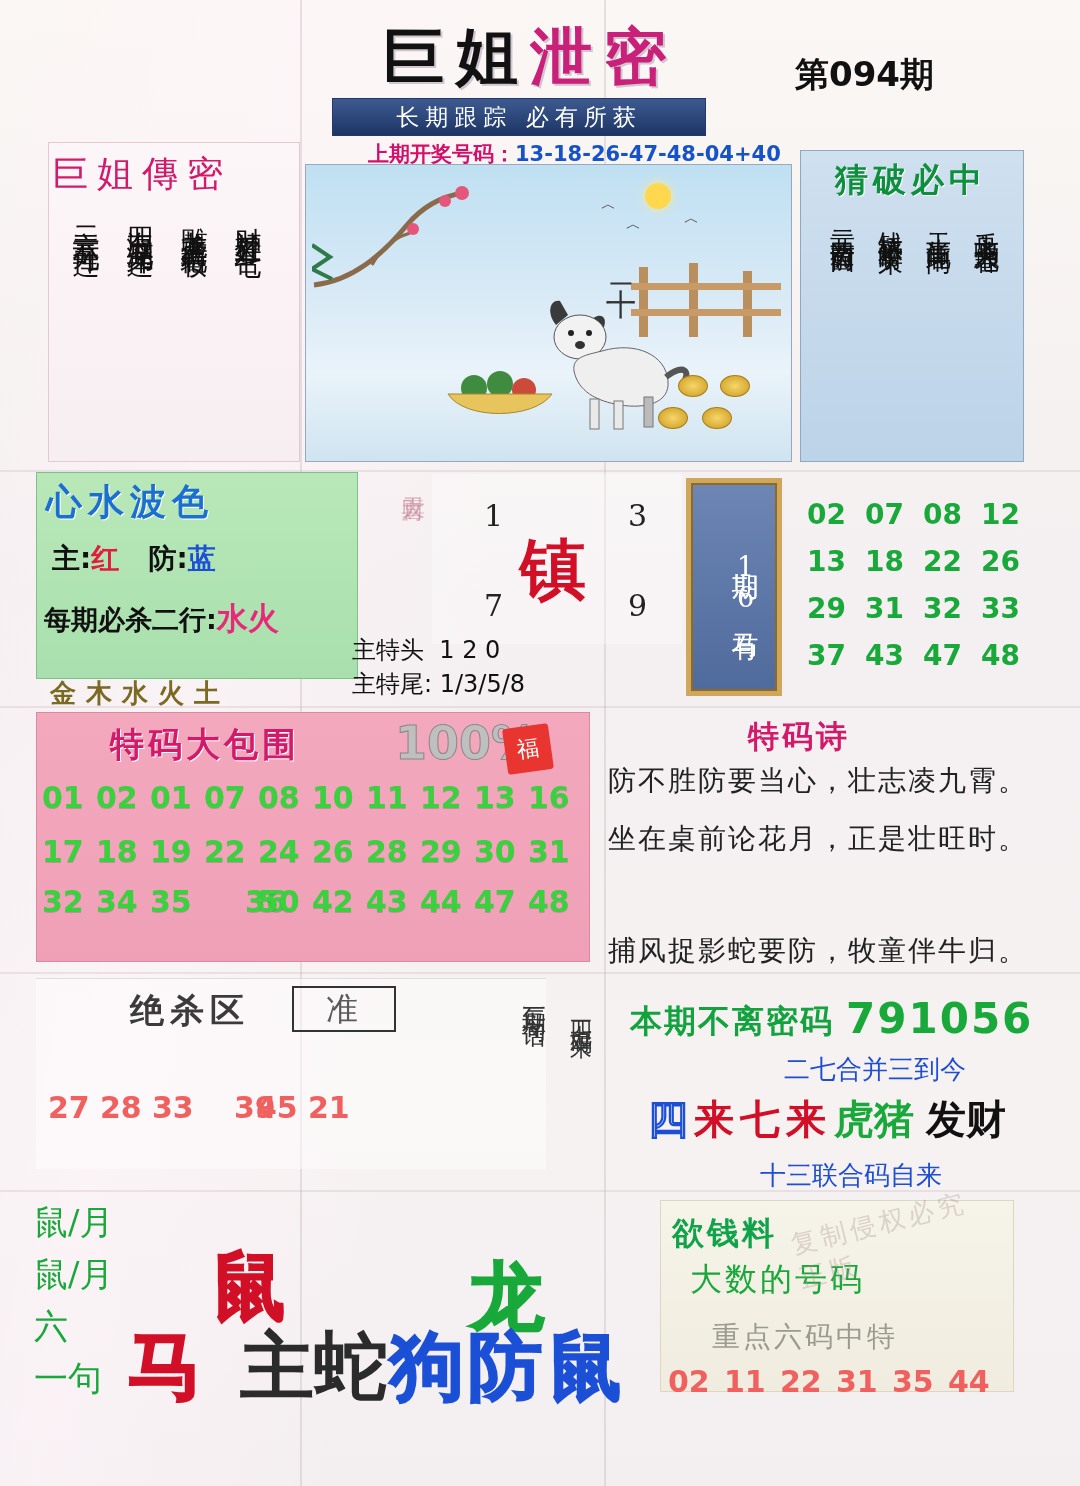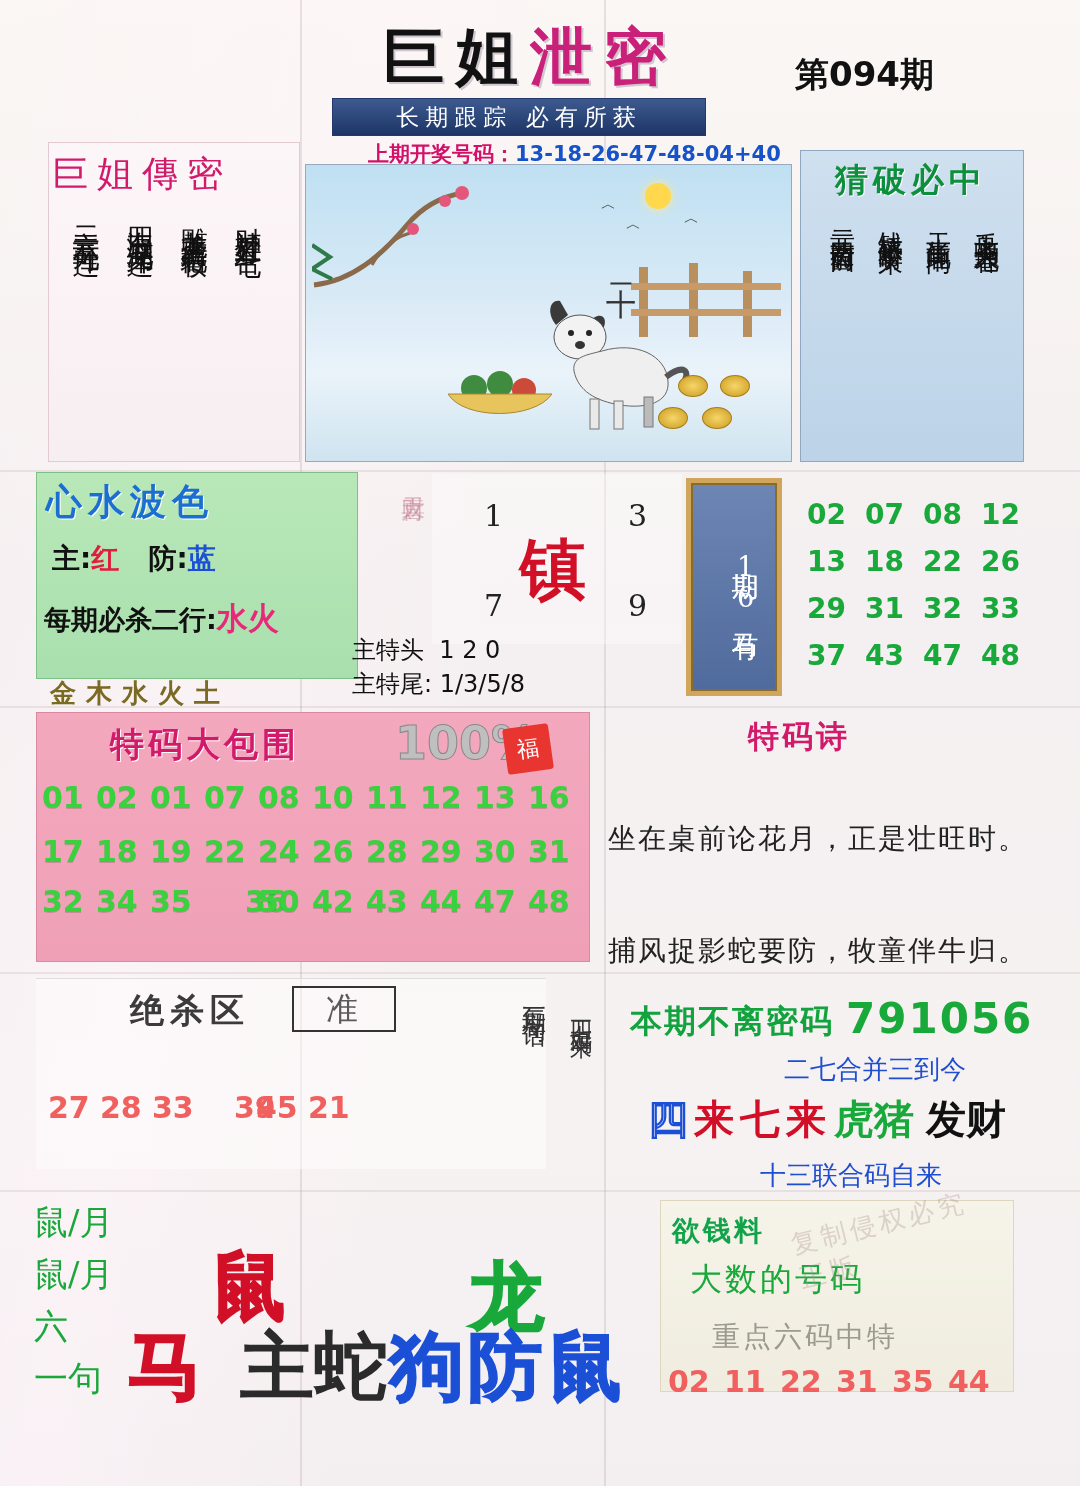--- a/index.html
+++ b/index.html
@@ -228,21 +228,21 @@
   #lai-sub{
     position:absolute;left:760px;top:1158px;font-size:26px;color:#1f4fd0;
     font-family:"DejaVu Serif","Liberation Serif",serif;
   }
 
   #yuqian-box{
     position:absolute;left:660px;top:1200px;width:352px;height:190px;
     background:linear-gradient(180deg,#f6f3e8,#f0ece0);border:1px solid #ded6bd;
   }
   #yuqian-title{
-    position:absolute;left:672px;top:1212px;font-size:28px;font-weight:bold;color:#10a34a;letter-spacing:3px;
+    position:absolute;left:672px;top:1212px;font-size:32px;font-weight:bold;color:#10a34a;letter-spacing:3px;
     font-family:"DejaVu Serif","Liberation Serif",serif;
   }
   #yuqian-line1{
     position:absolute;left:690px;top:1258px;font-size:32px;color:#19a83a;letter-spacing:3px;
     font-family:"DejaVu Serif","Liberation Serif",serif;
   }
   #yuqian-line2{
     position:absolute;left:712px;top:1318px;font-size:28px;color:#9a9a8f;letter-spacing:3px;
     font-family:"DejaVu Serif","Liberation Serif",serif;
   }
@@ -429,20 +429,21 @@
       <span style="left: 168px; margin-left: 41px;">36</span>
       <span style="left: 222px;">50</span>
       <span style="left: 276px;">42</span>
       <span style="left: 330px;">43</span>
       <span style="left: 384px;">44</span>
       <span style="left: 438px;">47</span>
       <span style="left: 492px;">48</span>
     </div>
 
   <div id="poem-title">特码诗</div>
+  <div class="poem-line" style="top:762px;">防不胜防要当心，壮志凌九霄。</div>
   <div class="poem-line" style="top:820px;">坐在桌前论花月，正是壮旺时。</div>
   <div class="poem-line" style="top:932px;">捕风捉影蛇要防，牧童伴牛归。</div>
 
   <div id="juesha-band"></div>
   <div id="juesha-title">绝杀区</div>
   <div id="juesha-box"></div>
   <div id="juesha-box-text">准</div>
   <div class="juesha-row" id="juesha-row-1" style="top:1090px;">
       <span style="left: 8px;">27</span>
       <span style="left: 60px;">28</span>

